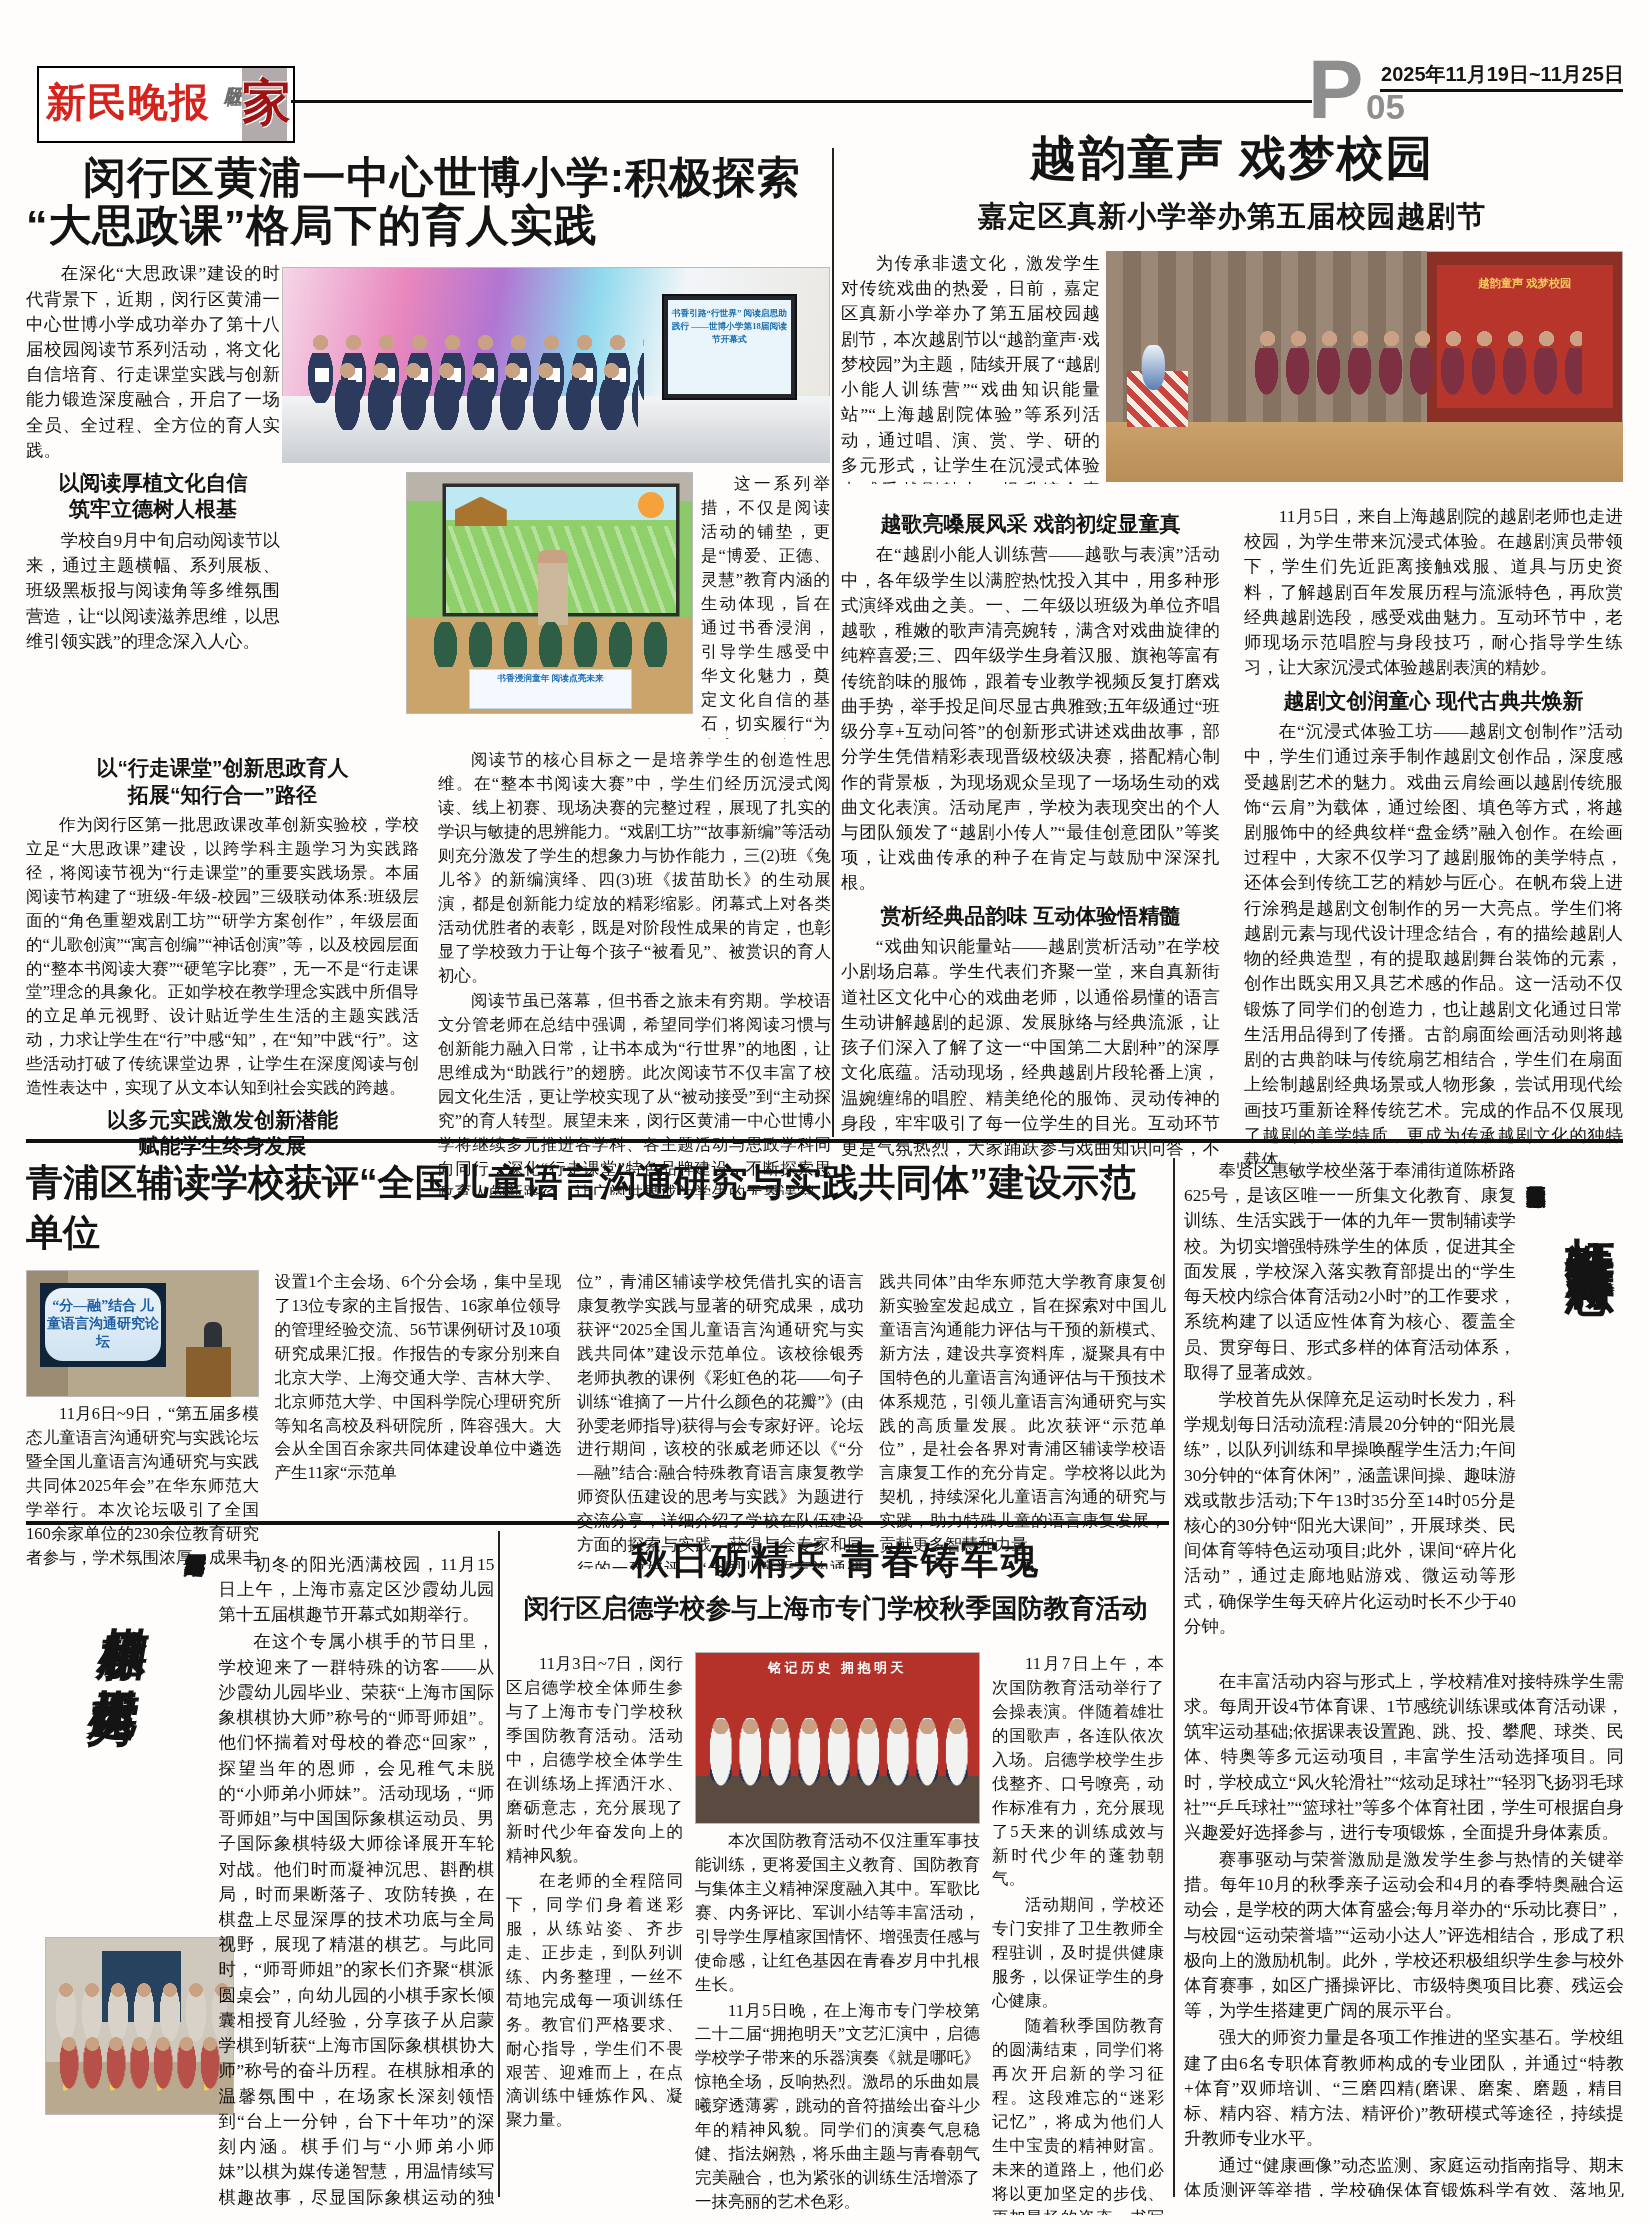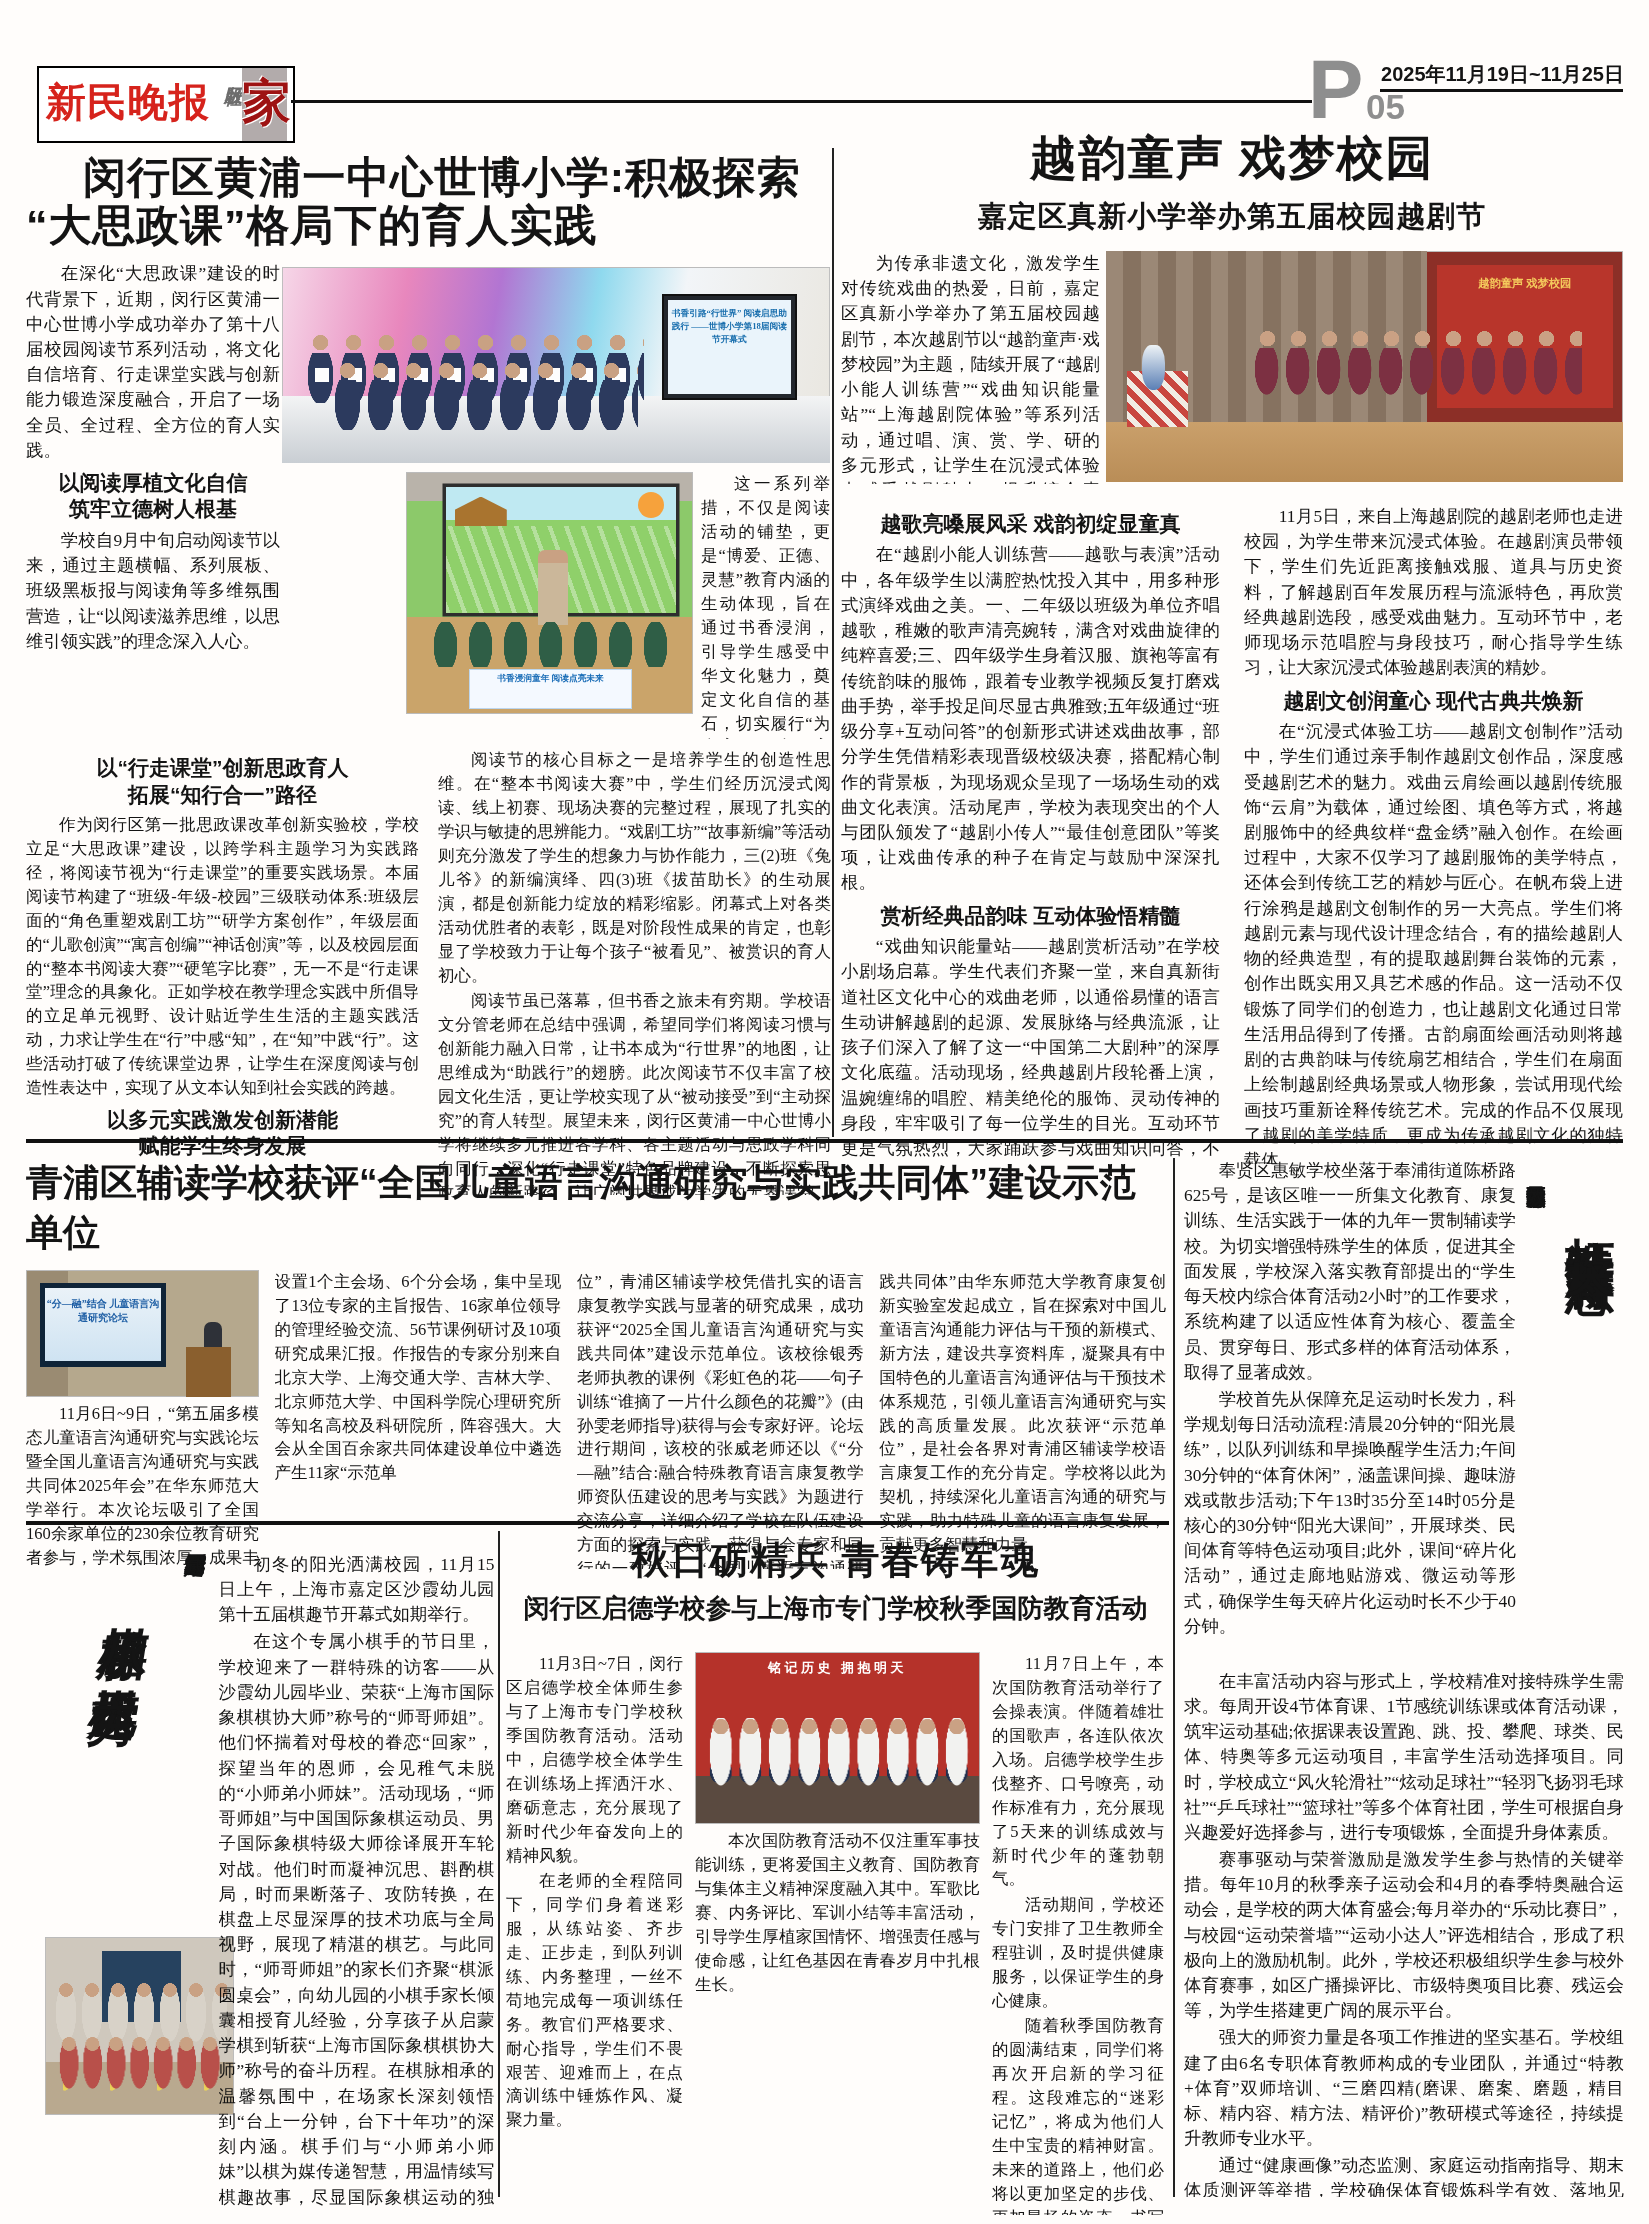--- a/index.html
+++ b/index.html
@@ -62,21 +62,21 @@
   .ph-a2 .floor{position:absolute;left:0;bottom:0;width:100%;height:26%;background:linear-gradient(#caa06b,#b98d57);}
   .ph-a2 .tbl{position:absolute;left:4%;bottom:24%;width:61px;height:56px;
       background:repeating-linear-gradient(45deg,#c9463f 0 6px,#f1ece4 6px 12px);}
   .ph-a2 .vase{position:absolute;left:7%;bottom:40%;width:22.6px;height:45px;border-radius:40% 40% 45% 45%;
       background:linear-gradient(#eef3f6,#5a7fb5);}
   .ph-a2 .heads2{background:radial-gradient(7.8px 7.8px at 16.5px 8.7px,#caa184 97%,transparent) repeat-x 0 0/31px 100%;}
   .ph-a2 .vests{background:radial-gradient(12px 26px at 15.6px 21px,#7c3042 97%,transparent) repeat-x 0 0/31px 100%;}
   .ph-a3{background:linear-gradient(90deg,#9a8b72 0 18%,#b5a88d 18% 100%);}
   .ph-a3 .scr{position:absolute;left:6%;top:10%;width:54%;height:66%;background:#0f2438;}
   .ph-a3 .slide{position:absolute;inset:5.2px;background:linear-gradient(#eaf2f8,#cfe3f2);color:#1f5fa5;
-      font-size:10px;text-align:center;padding-top:8.7px;font-weight:bold;}
+      font-size:14px;text-align:center;padding-top:8.7px;font-weight:bold;border-radius:18px;}
   .ph-a3 .pod{position:absolute;right:12%;bottom:0;width:45px;height:50px;background:#8a5f2e;}
   .ph-a3 .spk{position:absolute;right:16%;bottom:37px;width:17.4px;height:38px;background:#2e3138;border-radius:7px 7px 0 0;}
   .ph-a5{background:linear-gradient(#cfc8bd 0 70%,#b9a98f 70% 100%);}
   .ph-a5 .scr{position:absolute;left:30%;top:8%;width:42%;height:40%;background:#26425f;}
   .row-mix{position:absolute;height:61px;
       background:radial-gradient(7px 7px at 13px 7px,#c9a183 97%,transparent) repeat-x 0 0/26px 100%,
                  radial-gradient(10.4px 29.5px at 13px 29.5px,#d8d2c8 97%,transparent) repeat-x 0 0/26px 100%;}
   .row-mix2{position:absolute;height:56px;
       background:radial-gradient(7px 7px at 13px 7px,#c9a183 97%,transparent) repeat-x 0 0/23.5px 100%,
                  radial-gradient(9.6px 26px at 13px 26px,#b8504a 97%,transparent) repeat-x 0 0/23.5px 100%,
@@ -273,20 +273,21 @@
         <p>11月3日~7日，闵行区启德学校全体师生参与了上海市专门学校秋季国防教育活动。活动中，启德学校全体学生在训练场上挥洒汗水、磨砺意志，充分展现了新时代少年奋发向上的精神风貌。</p>
         <p>在老师的全程陪同下，同学们身着迷彩服，从练站姿、齐步走、正步走，到队列训练、内务整理，一丝不苟地完成每一项训练任务。教官们严格要求、耐心指导，学生们不畏艰苦、迎难而上，在点滴训练中锤炼作风、凝聚力量。</p>
       </div>
       <div style="width:285px;">
         <div class="photo ph-a6" style="position:relative;width:285px;height:172px;">
           <div class="banner">铭记历史 拥抱明天</div>
           <div class="troop"></div>
         </div>
         <div class="clip bt19" style="height:382px;margin-top:5.2px;">
           <p>本次国防教育活动不仅注重军事技能训练，更将爱国主义教育、国防教育与集体主义精神深度融入其中。军歌比赛、内务评比、军训小结等丰富活动，引导学生厚植家国情怀、增强责任感与使命感，让红色基因在青春岁月中扎根生长。</p>
+          <p>11月5日晚，在上海市专门学校第二十二届“拥抱明天”文艺汇演中，启德学校学子带来的乐器演奏《就是哪吒》惊艳全场，反响热烈。激昂的乐曲如晨曦穿透薄雾，跳动的音符描绘出奋斗少年的精神风貌。同学们的演奏气息稳健、指法娴熟，将乐曲主题与青春朝气完美融合，也为紧张的训练生活增添了一抹亮丽的艺术色彩。</p>
         </div>
       </div>
       <div class="clip bt19" style="width:172px;">
         <p>11月7日上午，本次国防教育活动举行了会操表演。伴随着雄壮的国歌声，各连队依次入场。启德学校学生步伐整齐、口号嘹亮，动作标准有力，充分展现了5天来的训练成效与新时代少年的蓬勃朝气。</p>
         <p>活动期间，学校还专门安排了卫生教师全程驻训，及时提供健康服务，以保证学生的身心健康。</p>
         <p>随着秋季国防教育的圆满结束，同学们将再次开启新的学习征程。这段难忘的“迷彩记忆”，将成为他们人生中宝贵的精神财富。未来的道路上，他们必将以更加坚定的步伐、更加昂扬的姿态，书写属于他们自己的精彩篇章。</p>
       </div>
     </div>
   </div>
 

